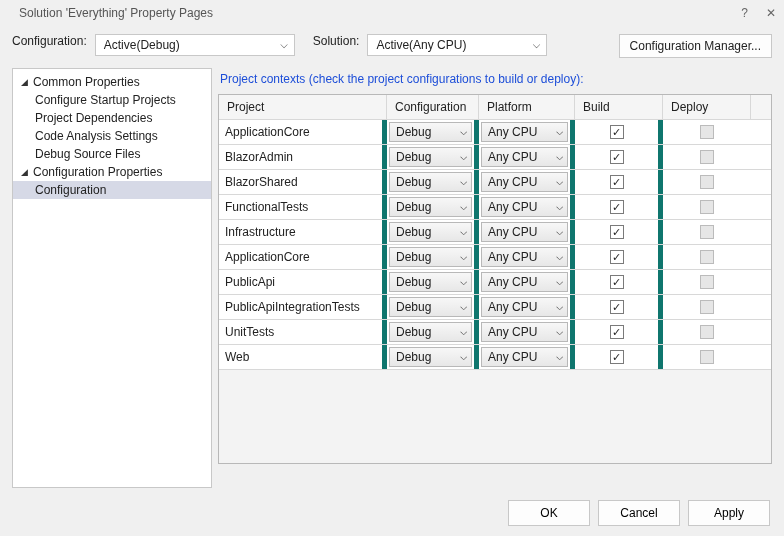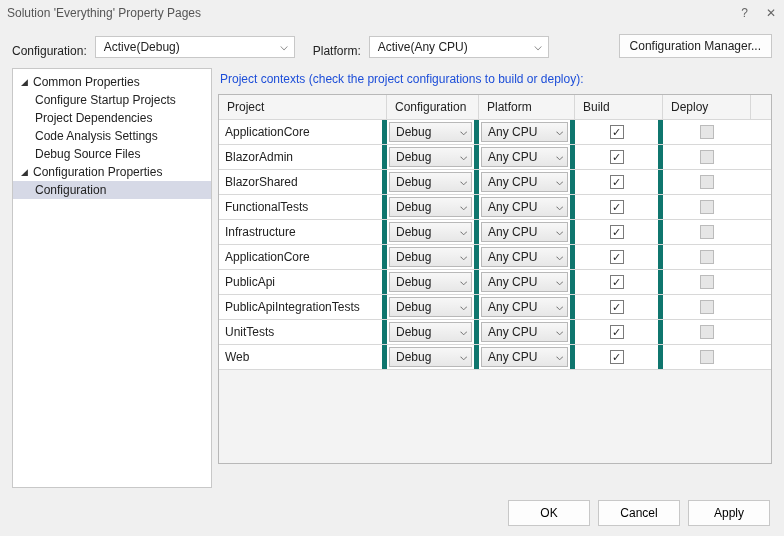--- a/index.html
+++ b/index.html
@@ -8,27 +8,27 @@
   font-size: 12px;
   background: #f0f0f0;
   color: #222;
   width: 784px;
   height: 536px;
   overflow: hidden;
 }
 .window { width: 784px; height: 536px; background: #f0f0f0; position: relative; }
 .titlebar {
   display: flex; align-items: center; justify-content: space-between;
-  padding: 6px 8px 6px 7px; color: #555;
+  padding: 6px 8px 6px 19px; color: #555;
 }
 .titlebar .title { font-size: 12px; }
 .titlebar .ctrls { display: flex; gap: 18px; align-items: center; color: #666; }
 .titlebar .ctrls span { cursor: default; }
 .toolbar {
-  display: flex; align-items: flex-end; gap: 8px;
+  display: flex; align-items: flex-start; gap: 8px;
   padding: 8px 12px 10px 12px;
 }
 .toolbar label { color: #222; }
 .toolbar .combo {
   background: #fff; border: 1px solid #c8c8c8;
   padding: 3px 22px 3px 8px; min-width: 200px; position: relative;
   display: inline-flex; align-items: center; height: 22px;
 }
 .toolbar .combo .chev {
   position: absolute; right: 6px; top: 50%; transform: translateY(-50%);
@@ -100,21 +100,21 @@
       <span>✕</span>
     </div>
   </div>
 
   <div class="toolbar">
     <label>Configuration:</label>
     <div class="combo">
       <span>Active(Debug)</span>
       <span class="chev">⌵</span>
     </div>
-    <label style="margin-left:10px">Platform:</label>
+    <label style="margin-left:10px">Solution:</label>
     <div class="combo" style="min-width:180px">
       <span>Active(Any CPU)</span>
       <span class="chev">⌵</span>
     </div>
     <div class="btn">
       <span>Configuration Manager...</span>
     </div>
   </div>
 
   <div class="body">

